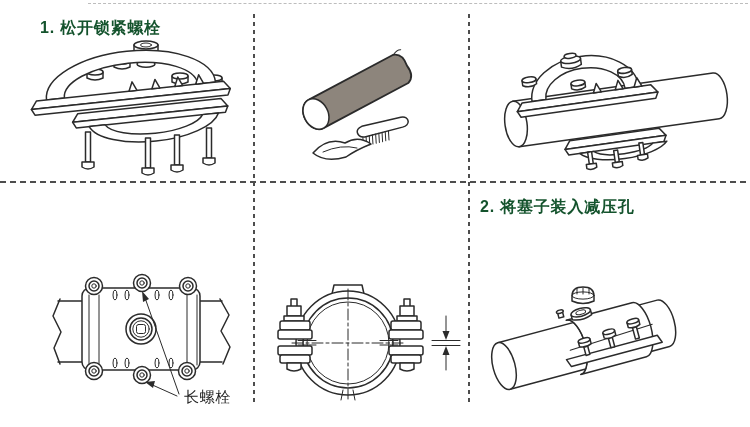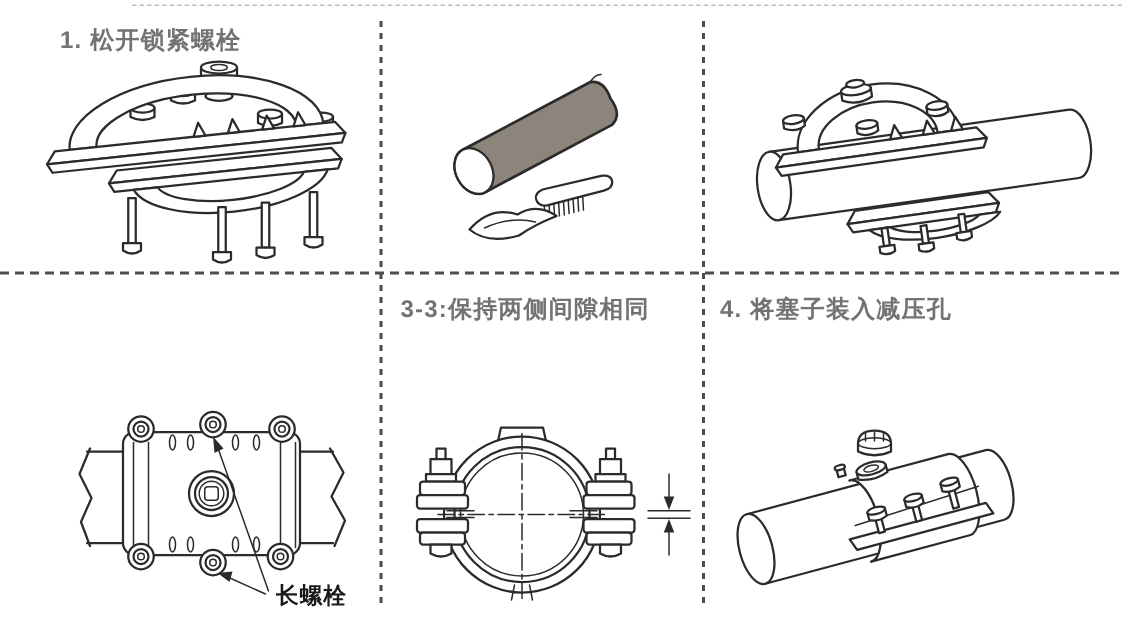--- a/index.html
+++ b/index.html
@@ -15,25 +15,25 @@
     position:absolute;top:14px;height:392px;width:2px;
     background:repeating-linear-gradient(180deg,#4d4d4d 0 4px,transparent 4px 8px);
   }
   .h-divider{
     position:absolute;top:181px;left:0;width:750px;height:2px;
     background:repeating-linear-gradient(90deg,#4d4d4d 0 6px,transparent 6px 10px);
   }
   .panel{position:absolute;}
   .panel-title{
     position:absolute;font-size:16px;font-weight:700;letter-spacing:0.8px;
-    line-height:20px;white-space:nowrap;color:#737373;
+    line-height:20px;white-space:nowrap;color:#14532d;
   }
   .panel-title.wrap{white-space:normal;}
   .callout-label{
-    position:absolute;font-size:15px;font-weight:700;letter-spacing:0.8px;color:#1a1a1a;
+    position:absolute;font-size:15px;font-weight:400;letter-spacing:0.8px;color:#1a1a1a;
   }
   svg{position:absolute;display:block;}
   .ln{fill:none;stroke:#2b2b2b;stroke-width:1.5;stroke-linejoin:round;stroke-linecap:round;}
   .lnw{fill:#ffffff;stroke:#2b2b2b;stroke-width:1.5;stroke-linejoin:round;stroke-linecap:round;}
   .thin{stroke-width:1;}
   .dash{stroke-dasharray:11 3 3 3;stroke-width:1;}
   .fillk{fill:#2b2b2b;stroke:none;}
 </style>
 </head>
 <body>
@@ -262,21 +262,20 @@
         <path class="ln thin" d="M159,124 L124,25"></path>
         <polygon class="fillk" points="122,21 129,29 123,32"></polygon>
         <path class="ln thin" d="M157,126 L128,113"></path>
         <polygon class="fillk" points="125,112 135,111 133,118"></polygon>
       </g>
     </svg>
     <div class="callout-label" style="left:184px;top:207px">长螺栓</div>
   </section>
 
   <section class="panel" style="left:253px;top:181px;width:215px;height:246px">
-    <div class="panel-title" style="left:14px;top:16px">3-3:保持两侧间隙相同</div>
     <svg style="left:5px;top:85px" width="205" height="160" viewBox="0 0 205 160">
 
       <path class="lnw" d="M74,28 L76,19 L104,19 L106,28"></path>
 
       <g>
         <circle class="lnw" cx="90" cy="77" r="52"></circle>
         <circle class="ln" cx="90" cy="77" r="45"></circle>
         <circle class="ln thin" cx="90" cy="77" r="41"></circle>
       </g>
 
@@ -315,21 +314,21 @@
         <path class="ln thin" d="M174,74.5 L202,74.5 M174,79.5 L202,79.5"></path>
         <path class="ln thin" d="M188,50 L188,71"></path>
         <polygon class="fillk" points="188,74 184.5,65 191.5,65"></polygon>
         <path class="ln thin" d="M188,104 L188,83"></path>
         <polygon class="fillk" points="188,80 184.5,89 191.5,89"></polygon>
       </g>
     </svg>
   </section>
 
   <section class="panel" style="left:468px;top:181px;width:282px;height:246px">
-    <div class="panel-title" style="left:12px;top:16px">4. 将塞子装入减压孔</div>
+    <div class="panel-title" style="left:12px;top:16px">2. 将塞子装入减压孔</div>
     <svg style="left:16px;top:101px" width="264" height="142" viewBox="0 0 264 142">
       <g transform="rotate(-15 20 84)">
 
         <g>
           <path class="lnw" d="M20,60 L185,60 A11,24 0 0 1 185,108 L20,108 Z"></path>
           <ellipse class="lnw" cx="20" cy="84" rx="11" ry="24"></ellipse>
         </g>
 
         <g>
           <path class="lnw" d="M92,56 L160,56 A12,28 0 0 1 160,112 L92,112 A12,28 0 0 0 92,56 Z"></path>

